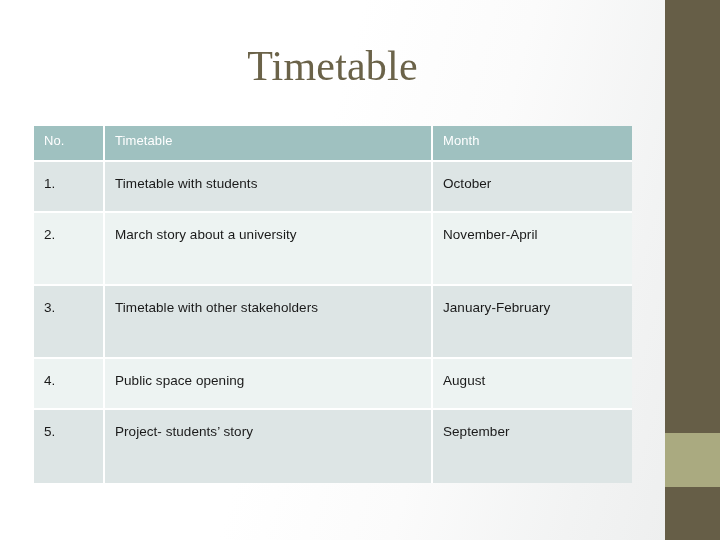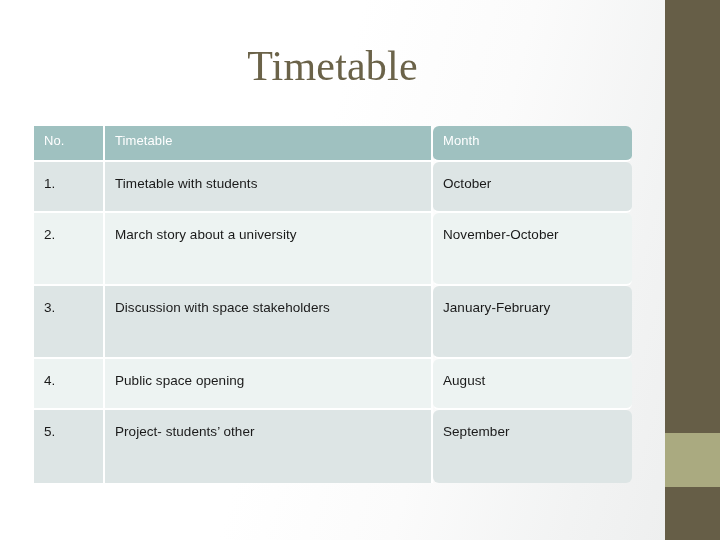--- a/index.html
+++ b/index.html
@@ -79,21 +79,21 @@
   #timetable td {
     padding: 4px 10px;
     vertical-align: top;
     text-align: left;
     font-size: 13px;
     border-right: 2px solid #ffffff;
     border-bottom: 2px solid #ffffff;
     box-sizing: border-box;
   }
   #timetable th:last-child,
-  #timetable td:last-child { border-right: none; border-radius: 6px; }
+  #timetable td:last-child { border-right: none; }
 
   #timetable thead th {
     height: 30px;
     line-height: 30px;
     padding-top: 0;
     background: #9fc1c0;
     color: #ffffff;
     font-weight: 400;
     font-size: 13px;
     letter-spacing: 0.1px;
@@ -137,33 +137,33 @@
     </thead>
     <tbody>
       <tr class="r1">
         <td>1.</td>
         <td>Timetable with students</td>
         <td>October</td>
       </tr>
       <tr class="r2">
         <td>2.</td>
         <td>March story about a university</td>
-        <td>November-October</td>
+        <td>November-April</td>
       </tr>
       <tr class="r3">
         <td>3.</td>
-        <td>Discussion with space stakeholders</td>
+        <td>Timetable with other stakeholders</td>
         <td>January-February</td>
       </tr>
       <tr class="r4">
         <td>4.</td>
         <td>Public space opening</td>
         <td>August</td>
       </tr>
       <tr class="r5">
         <td>5.</td>
-        <td>Project- students’ other</td>
+        <td>Project- students’ story</td>
         <td>September</td>
       </tr>
     </tbody>
   </table>
 
 </div>
 
 </body></html>

